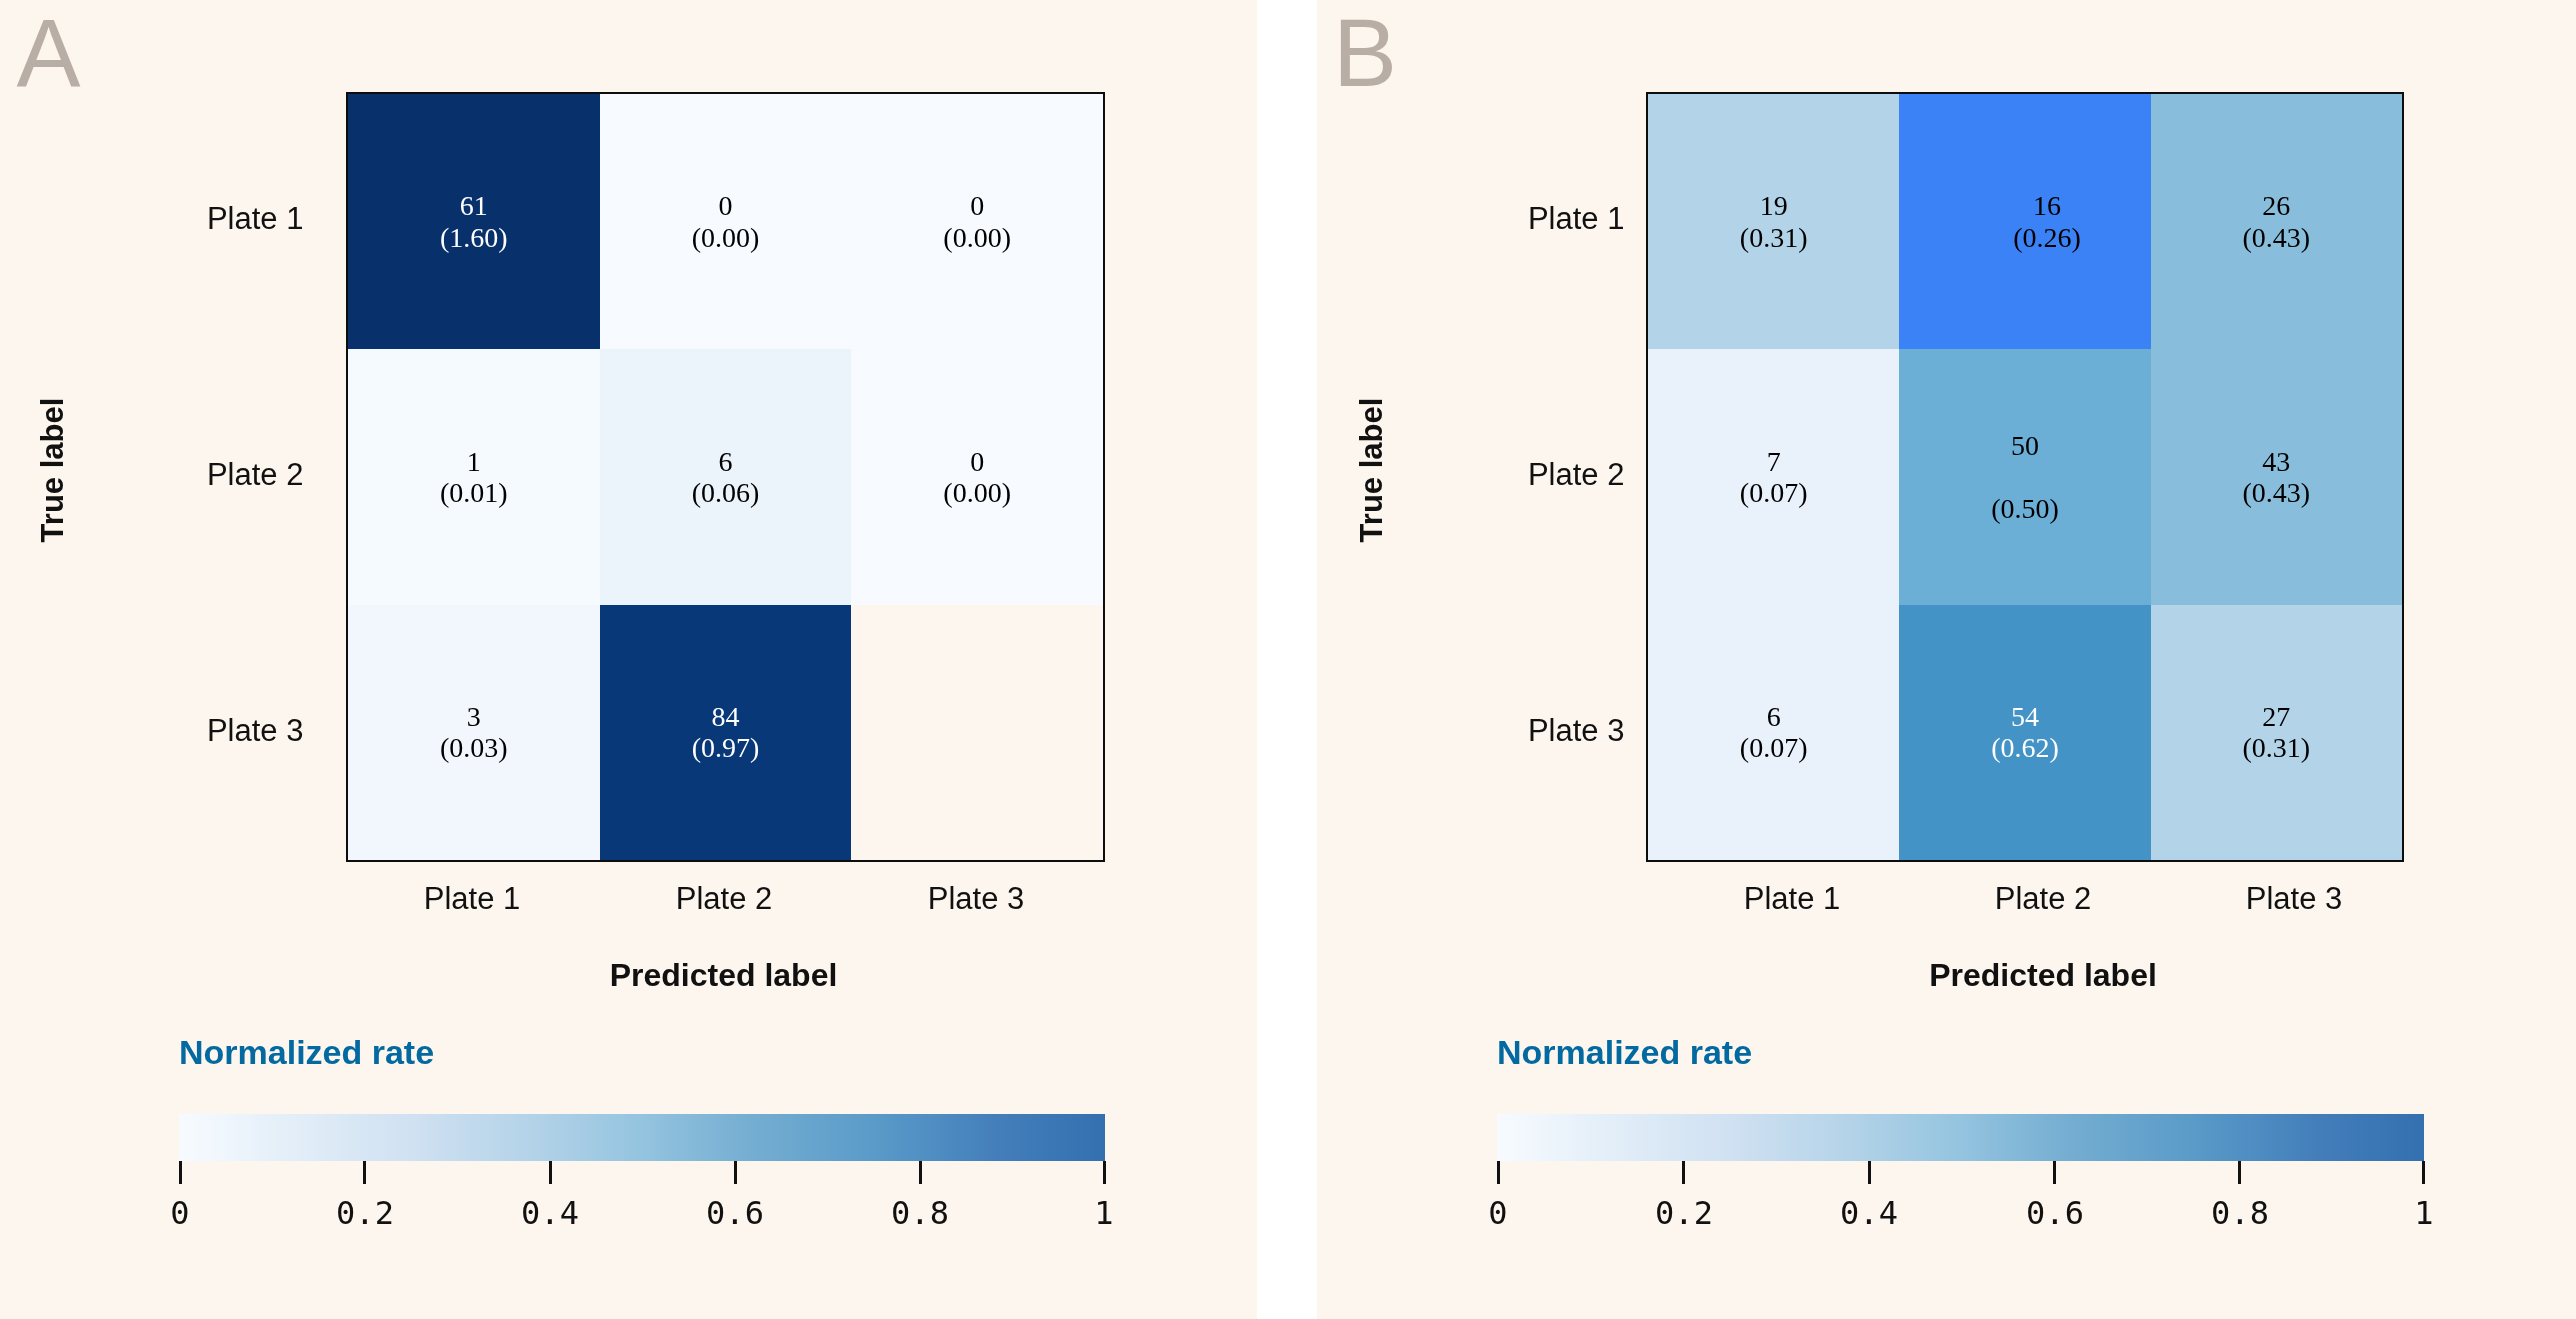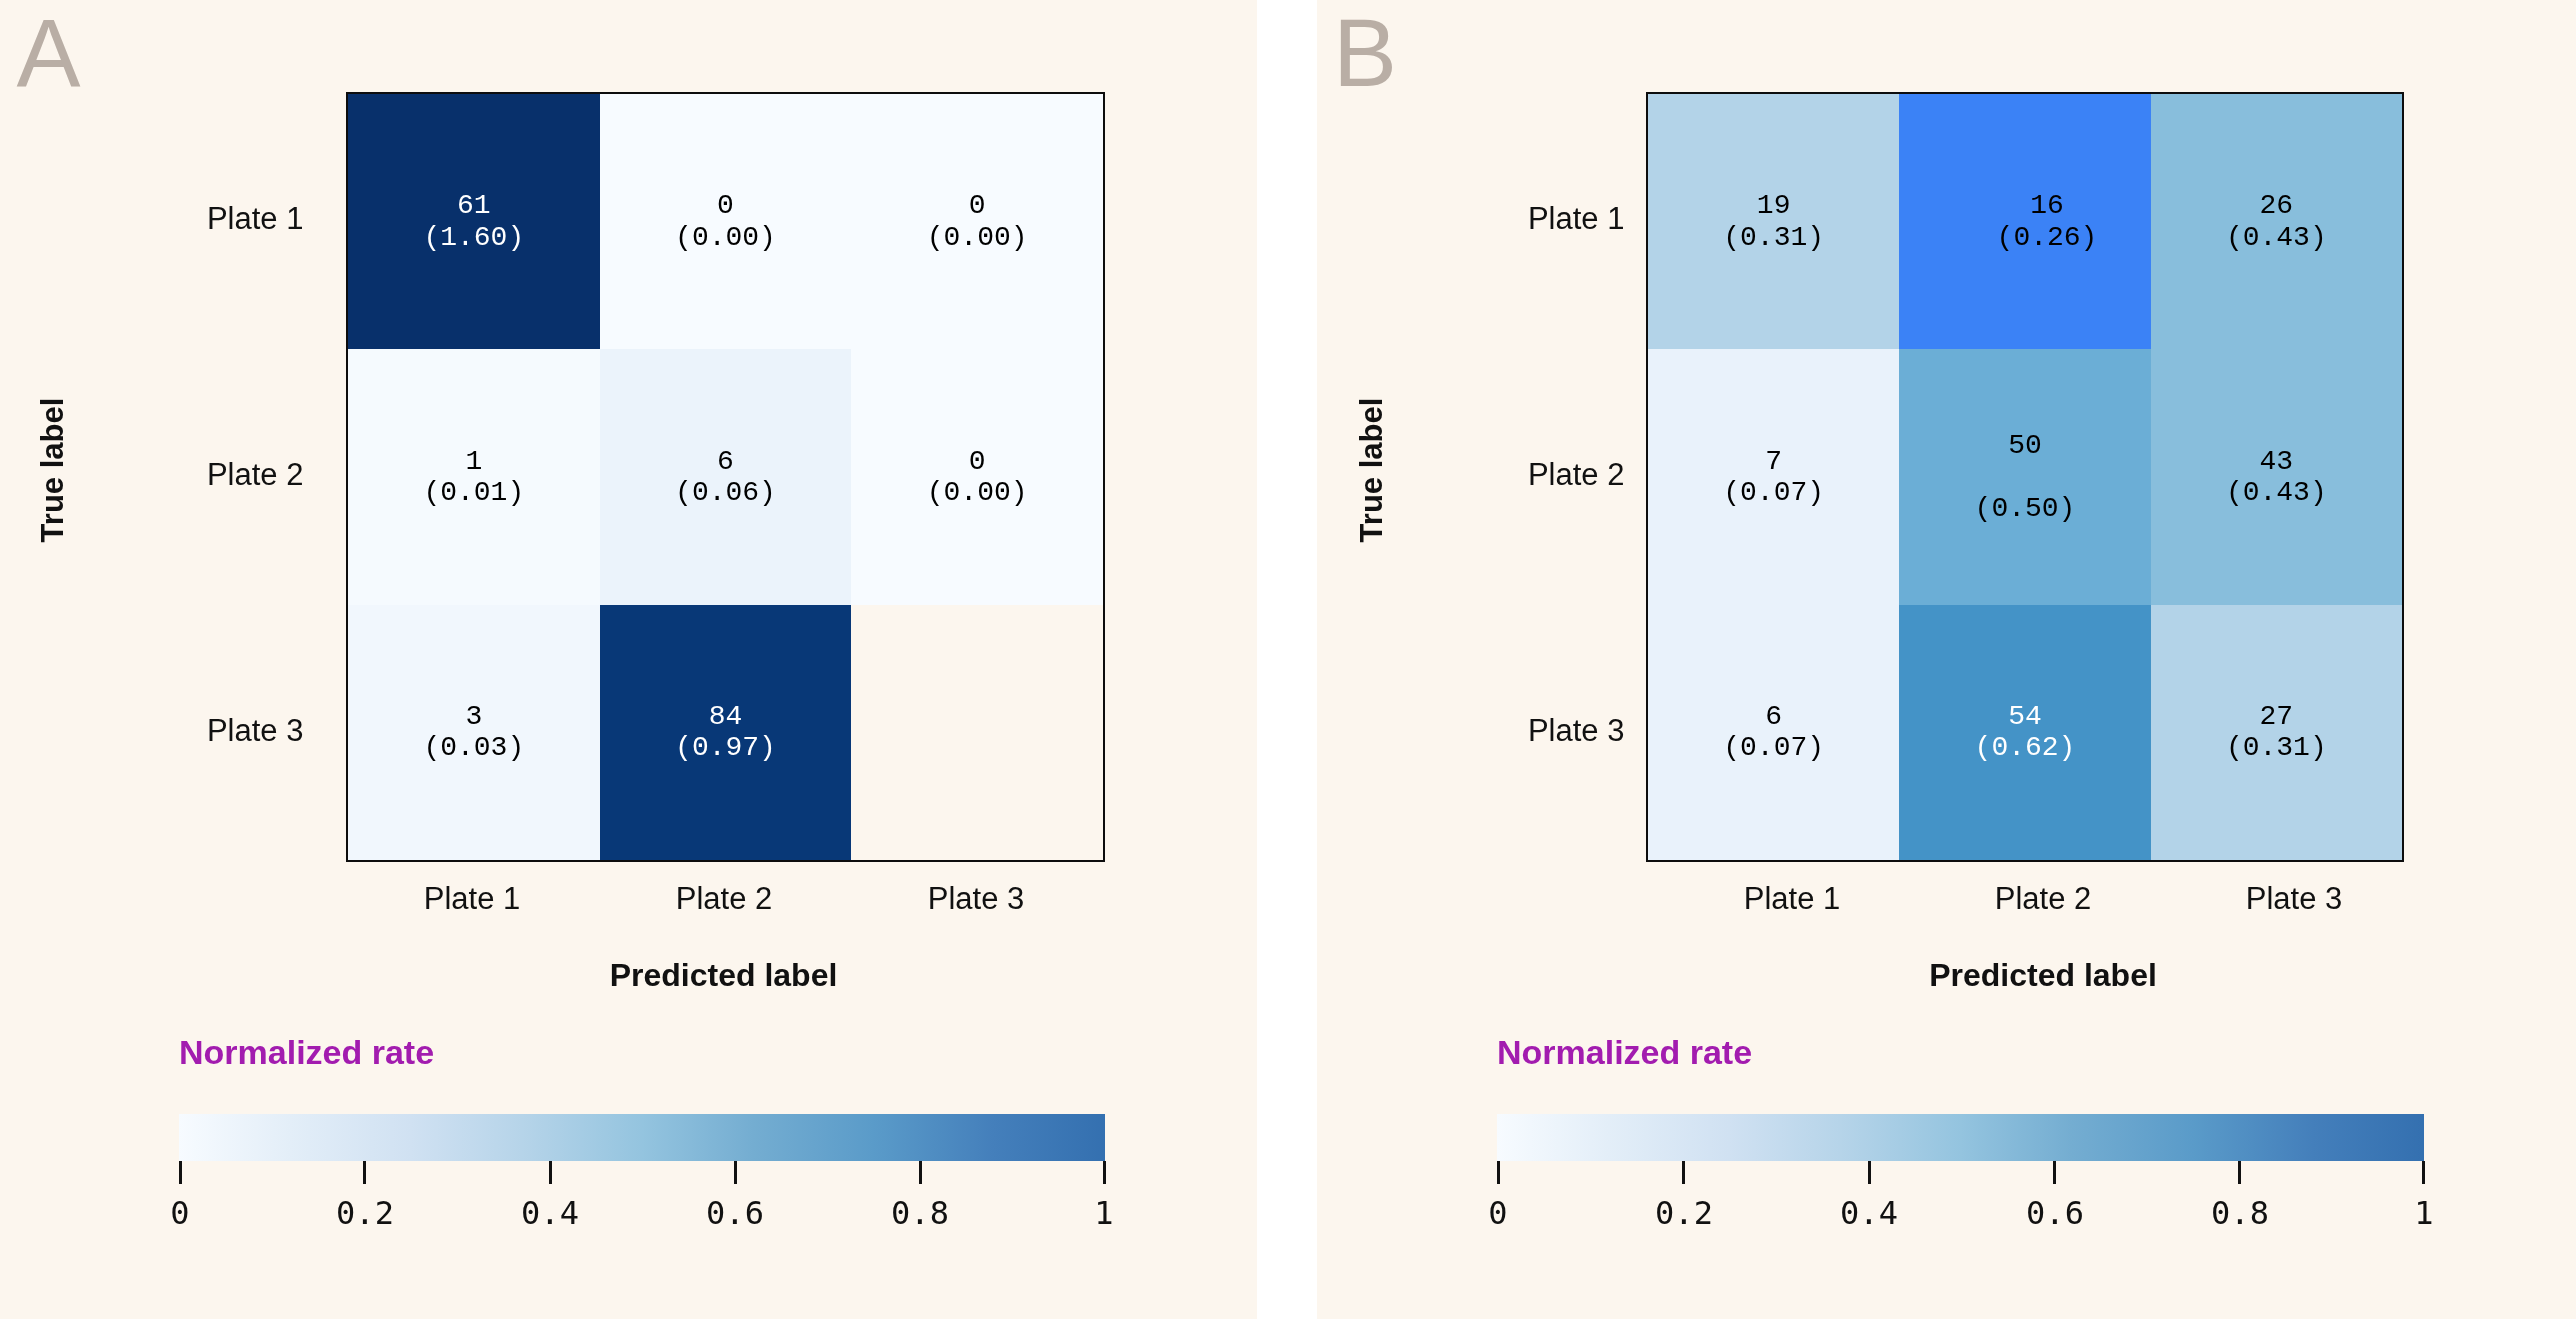--- a/index.html
+++ b/index.html
@@ -62,21 +62,21 @@
   }
   .panel-a .matrix { left: 346px;  top: 92px; width: 755px; height: 766px; }
   .panel-b .matrix { left: 328px;  top: 92px; width: 754px; height: 766px; }
 
   .cell {
     position: relative;
     display: flex;
     flex-direction: column;
     align-items: center;
     justify-content: center;
-    font-family: Liberation Mono, monospace;
+    font-family: Liberation Serif, serif;
     font-size: 28px;
     line-height: 1.12;
     color: #000000;
     overflow: hidden;
   }
   .cell.dark { color: #ffffff; }
   .cell .count { display: block; }
   .cell .rate  { display: block; }
 
   
@@ -127,21 +127,21 @@
   }
   .panel-a .axis-title-x { left: 346px; top: 957px; width: 755px; }
   .panel-b .axis-title-x { left: 348px; top: 957px; width: 754px; }
 
   
   .cbar-title {
     position: absolute;
     font-family: "Liberation Sans", sans-serif;
     font-size: 34px;
     font-weight: bold;
-    color: #a21caf;
+    color: #0369a1;
     white-space: nowrap;
   }
   .panel-a .cbar-title { left: 179px; top: 1033px; }
   .panel-b .cbar-title { left: 179px; top: 1033px; }
 
   .cbar {
     position: absolute;
     height: 47px;
     background: linear-gradient(to right,
       #f7fbff 0%,

